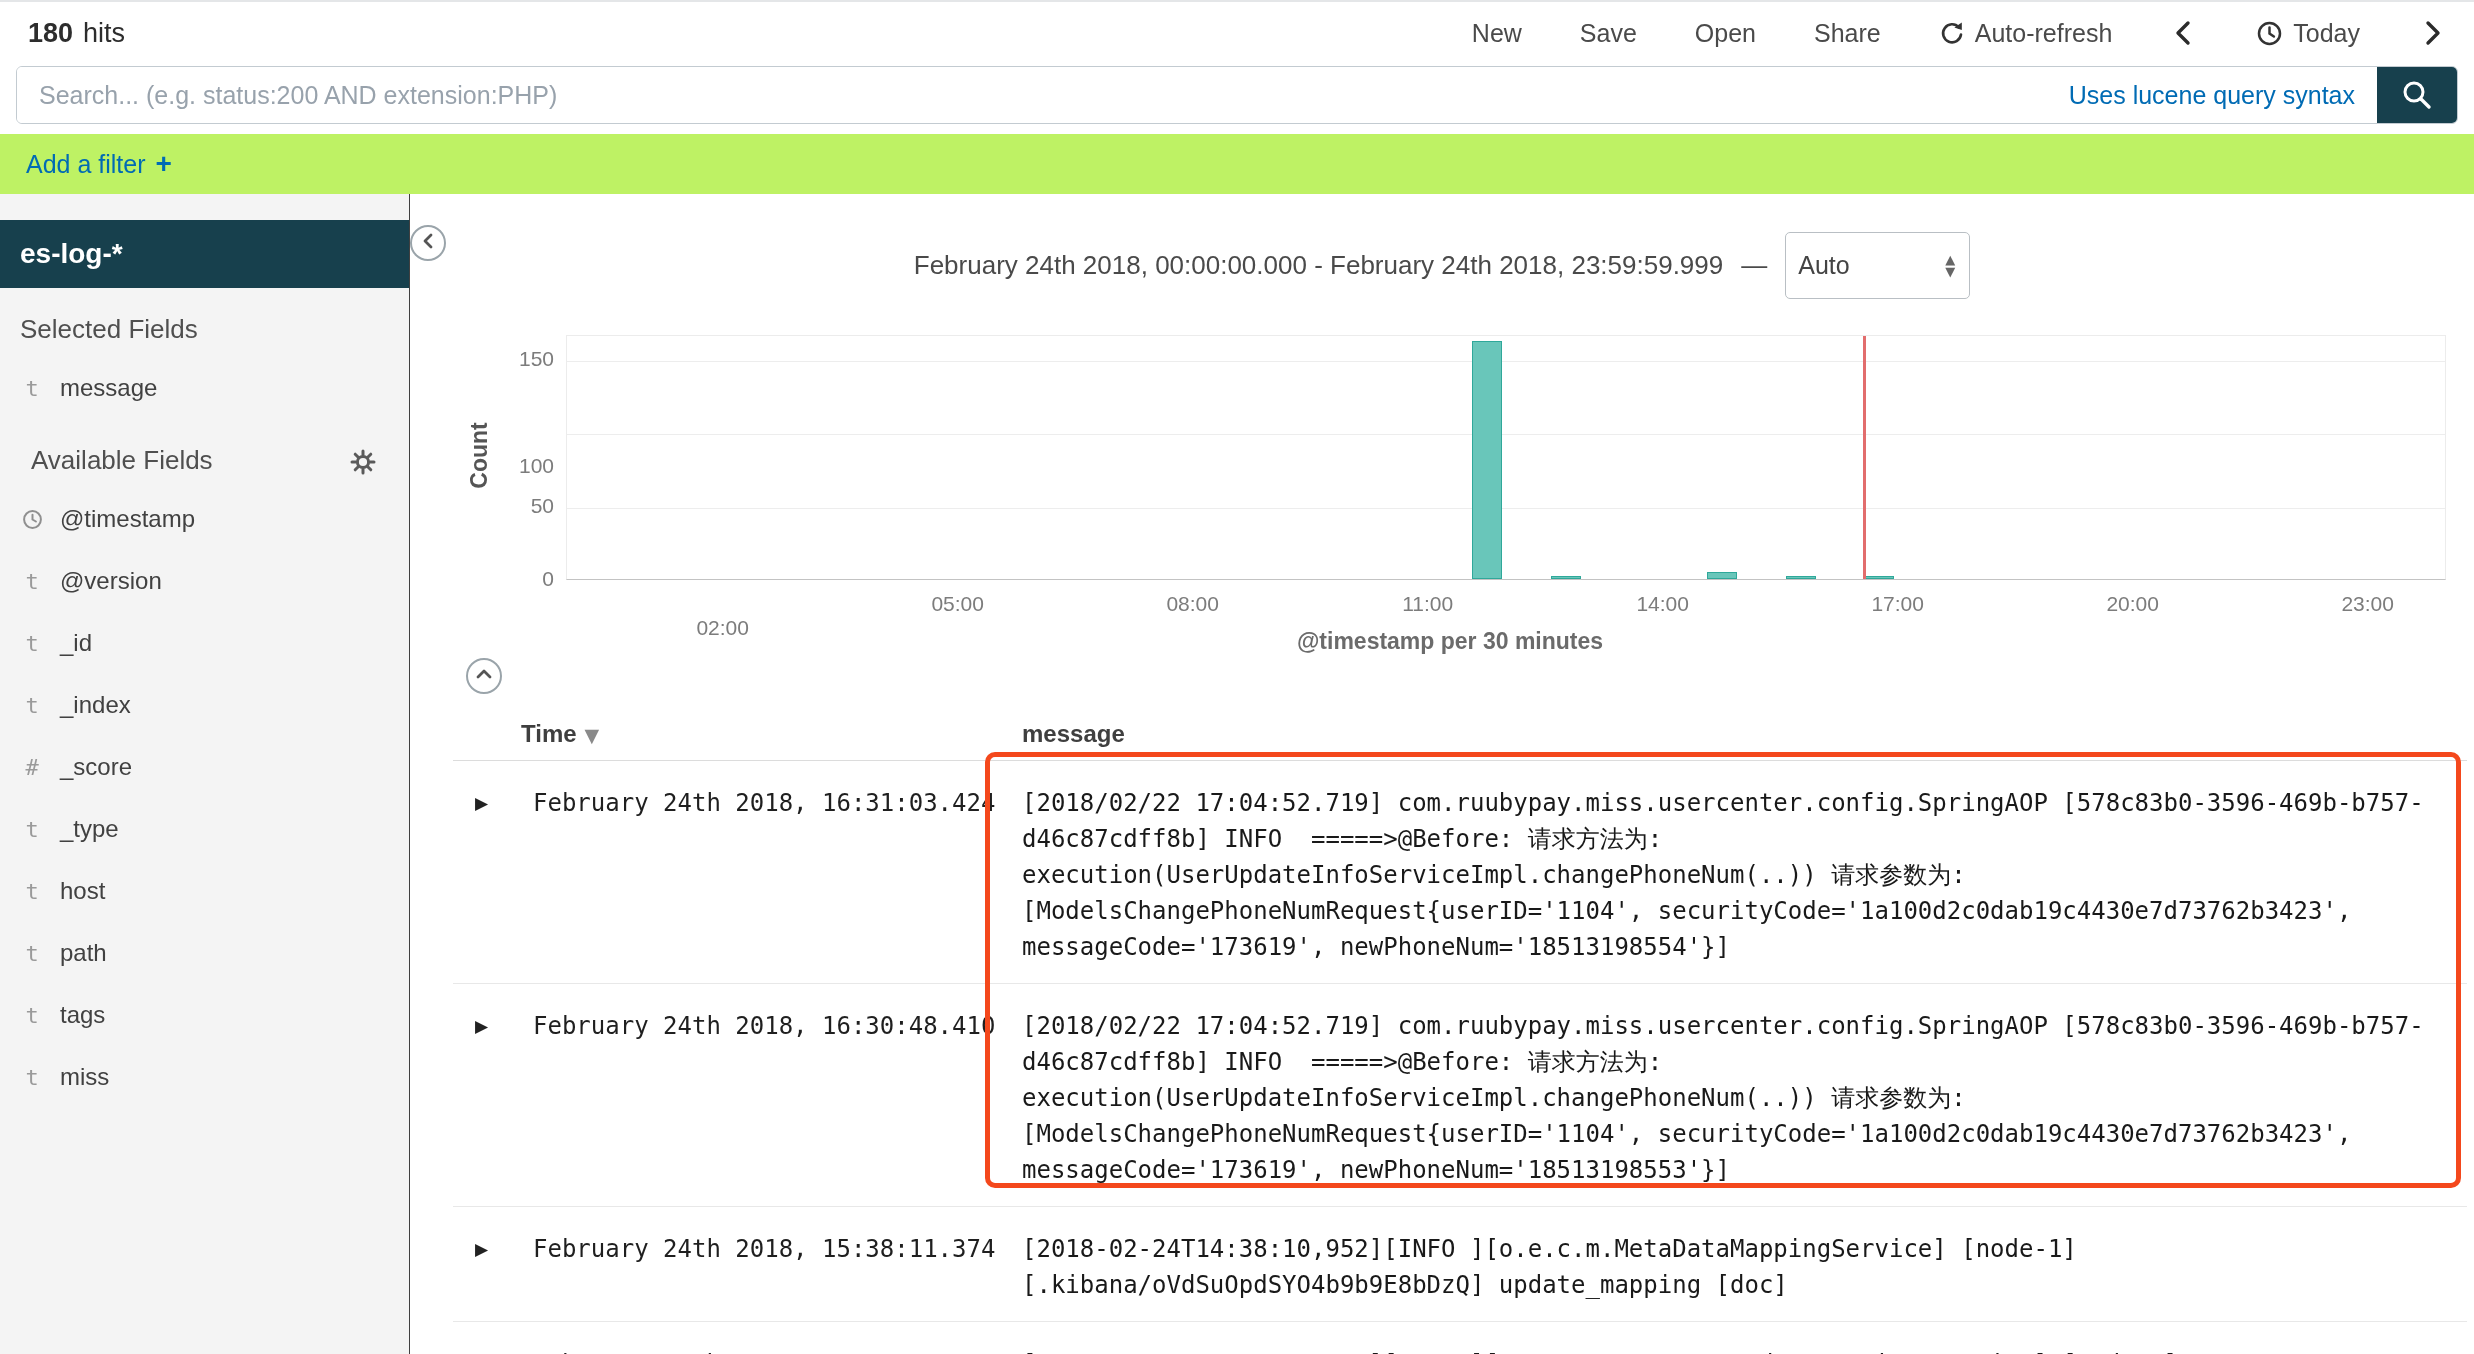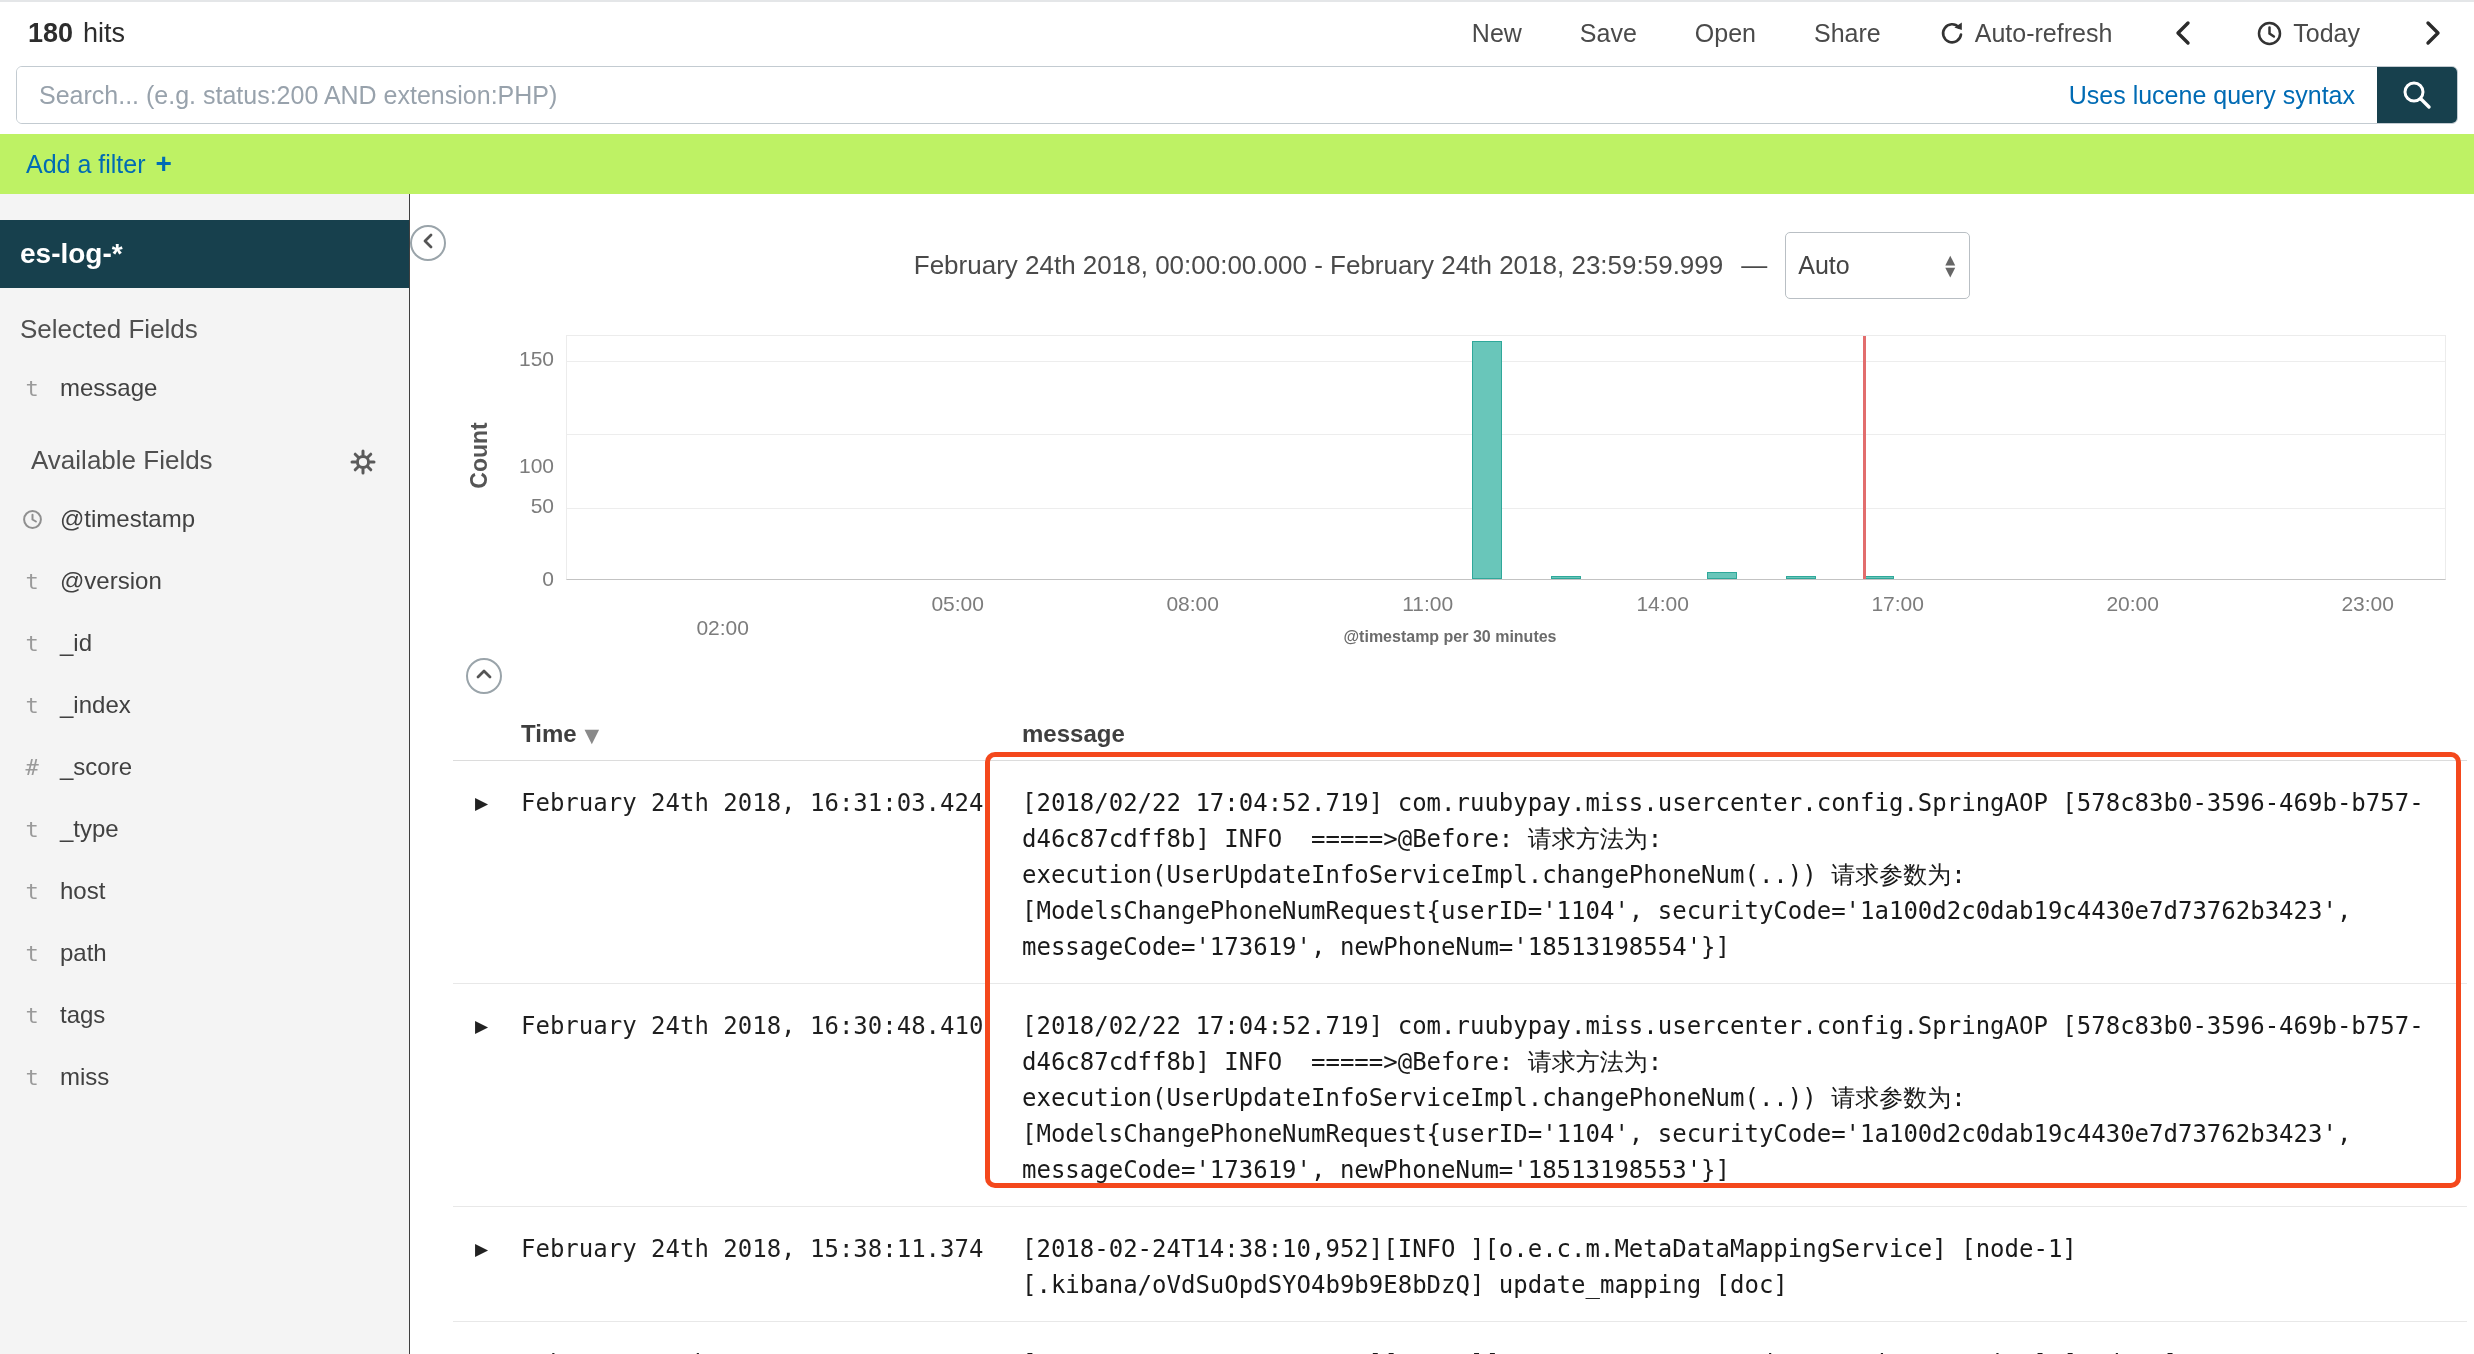--- a/index.html
+++ b/index.html
@@ -63,32 +63,32 @@
     border:1px solid #ececec; border-bottom:1px solid #c3c3c3; }
   .gridline { position:absolute; left:0; right:0; height:1px; background:#ededed; }
   .bar { position:absolute; bottom:0; width:30px; }
   .now-line { position:absolute; top:0; bottom:0; width:3px; }
   .ytick { position:absolute; left:10px; width:104px; text-align:right; font-size:21px; color:#7c7c7c; }
   .xtick { position:absolute; top:272px; width:120px; margin-left:-60px; text-align:center;
     font-size:21px; color:#7c7c7c; }
   .count-label { position:absolute; left:6px; top:122px; transform:rotate(-90deg);
     font-size:23px; color:#555; font-weight:600; }
   .xaxis-label { position:absolute; left:30px; top:434px; width:2020px; text-align:center;
-    font-size:16px; font-weight:700; color:#6b6b6b; }
+    font-size:23px; font-weight:700; color:#6b6b6b; }
 
   
   .doc-table { position:absolute; left:43px; top:520px; width:2014px; }
   .doc-header { display:grid; grid-template-columns:68px 501px 1445px; padding:6px 0 12px;
     border-bottom:1px solid #dcdcdc; font-size:24px; font-weight:700; color:#3f3f3f; }
   .sort-caret { font-family:"DejaVu Sans",sans-serif; font-size:19px; color:#8a8a8a; margin-left:8px; }
   .doc-row { display:grid; grid-template-columns:68px 501px 1445px; border-bottom:1px solid #e8e8e8;
     padding:24px 0 18px; }
   .caret-cell { padding-left:22px; font-family:"DejaVu Sans",sans-serif; font-size:17px;
     color:#222; line-height:36px; cursor:pointer; }
-  .time-cell { font-family:"DejaVu Sans Mono",monospace; font-size:24px; color:#1f1f1f; line-height:36px; }
+  .time-cell { font-family:"DejaVu Sans Mono",monospace; font-size:24px; color:#1f1f1f; line-height:36px;margin-left:12px; }
   .msg-cell { font-family:"DejaVu Sans Mono",monospace; font-size:24px; color:#191919;
     line-height:36px; white-space:pre-wrap; word-wrap:break-word; padding-right:15px; }
 
   .highlight-box { position:absolute; left:575px; top:558px; width:1476px; height:436px;
     border:5px solid #f4481c; border-radius:10px; pointer-events:none; z-index:5; background:transparent; }
 </style>
 </head>
 <body>
 
 <header class="topbar">

